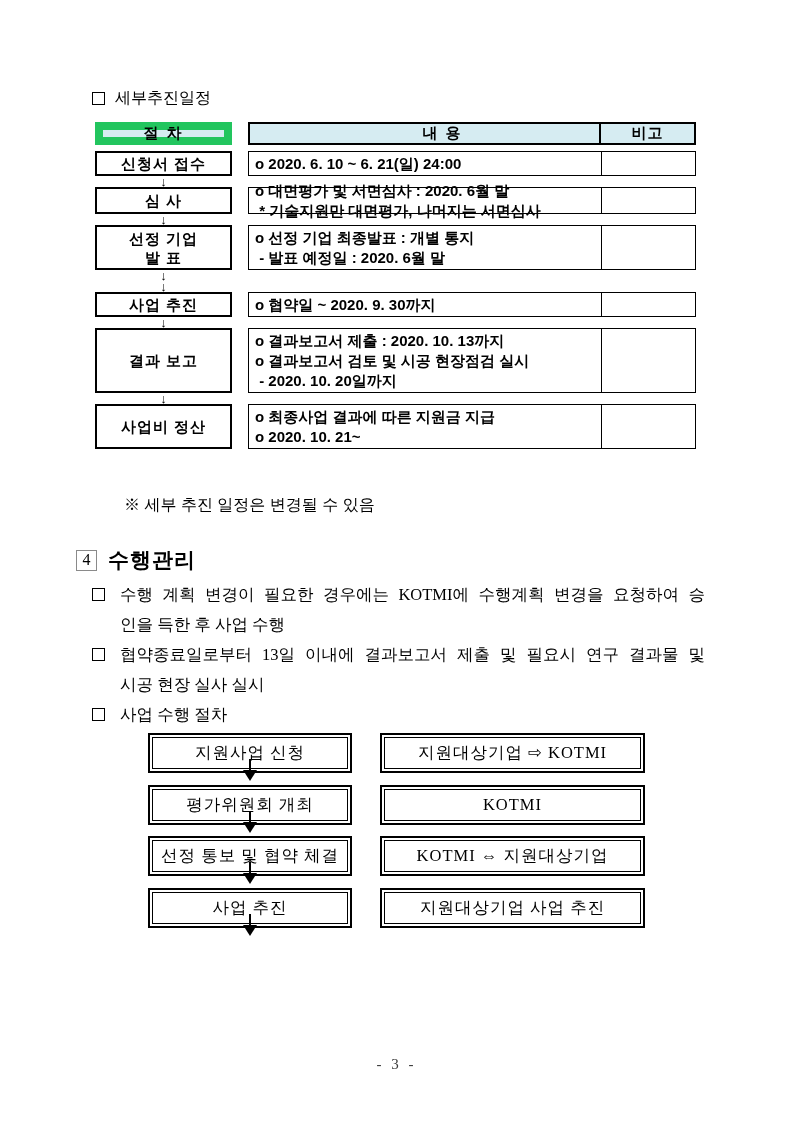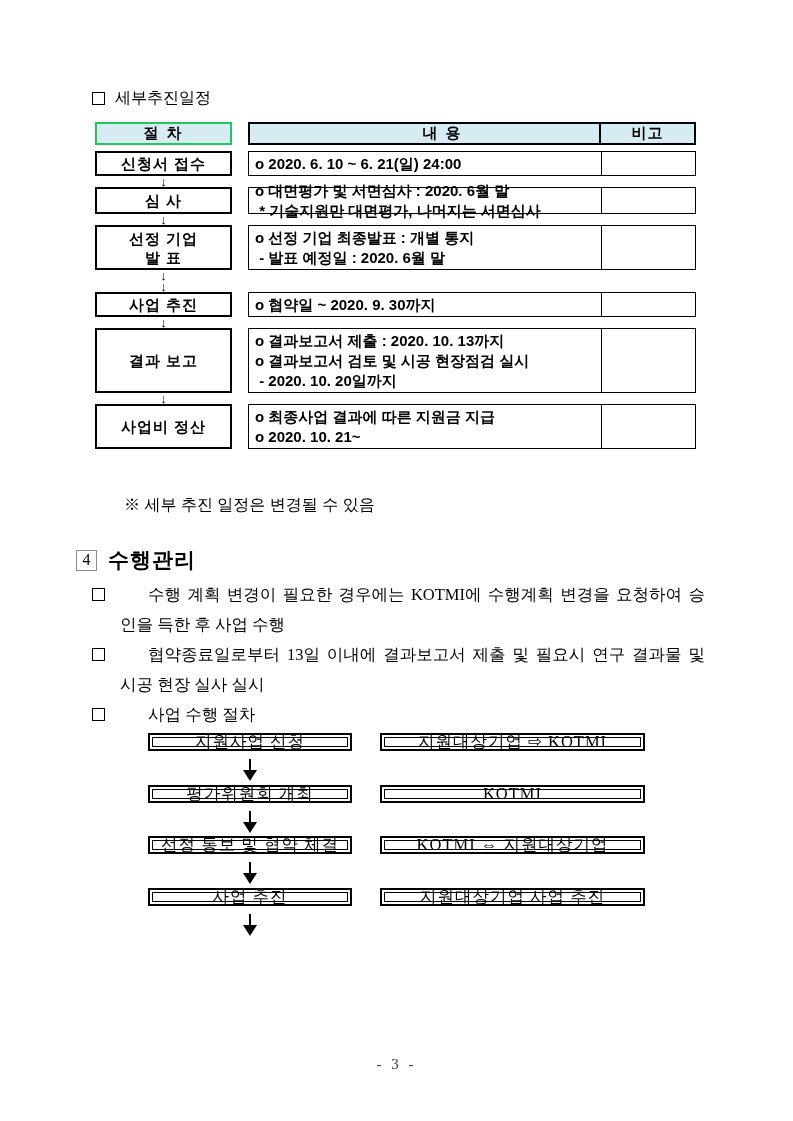--- a/index.html
+++ b/index.html
@@ -12,21 +12,21 @@
     font-family:"Liberation Serif",serif;color:var(--ink);overflow:hidden;
   }
   
   .doc-subtitle{position:absolute;left:92px;top:88px;font-size:16px;display:flex;align-items:center;}
   .sq{display:inline-block;width:11px;height:11px;border:1.5px solid #000;margin-right:10px;flex:0 0 auto;}
   
   .table-wrap{position:absolute;left:95px;top:122px;width:601px;}
   .t-header{display:flex;gap:16px;margin-bottom:6px;}
   .th-step{
     width:137px;height:23px;box-sizing:border-box;background:var(--hdr-bg);
-    border:2px solid #22c55e;display:flex;align-items:center;justify-content:center;
+    border:8px solid #22c55e;display:flex;align-items:center;justify-content:center;
     font-family:"Liberation Sans",sans-serif;font-weight:700;font-size:15px;letter-spacing:2px;
   }
   .th-content{width:448px;height:23px;box-sizing:border-box;background:var(--hdr-bg);border:2px solid #000;display:flex;}
   .th-c{flex:1;display:flex;align-items:center;justify-content:center;
     font-family:"Liberation Sans",sans-serif;font-weight:700;font-size:15px;letter-spacing:2px;margin-left:36px;}
   .th-r{width:95px;box-sizing:border-box;border-left:2px solid #000;display:flex;align-items:center;justify-content:center;
     font-family:"Liberation Sans",sans-serif;font-weight:700;font-size:15px;letter-spacing:1px;}
   .t-row{display:flex;gap:16px;align-items:stretch;}
   .step-box{
     width:137px;box-sizing:border-box;border:2.5px solid #000;
@@ -41,31 +41,31 @@
   .remark-cell{width:94px;box-sizing:border-box;border-left:1.5px solid #000;}
   .t-arrow{width:137px;height:11px;text-align:center;font-size:13px;line-height:11px;font-family:"Liberation Sans",sans-serif;}
   
   .note{position:absolute;left:124px;top:495px;font-family:"Liberation Sans",sans-serif;font-size:16px;}
   
   .sec-head{position:absolute;left:76px;top:546px;display:flex;align-items:center;gap:11px;}
   .sec-num{width:21px;height:21px;box-sizing:border-box;border:1px solid #8a8a8a;display:flex;align-items:center;justify-content:center;font-size:16px;}
   .sec-title{font-family:"Liberation Sans",sans-serif;font-weight:700;font-size:21px;letter-spacing:1px;}
   
   .bullets{position:absolute;left:92px;top:580px;width:613px;font-size:16.5px;}
-  .b-line{display:flex;line-height:30px;align-items:flex-end;gap:28px;}
+  .b-line{display:flex;line-height:30px;align-items:flex-end;}
   .b-marker{width:28px;flex:0 0 auto;}
   .b-marker .sq{margin-right:0;position:relative;top:1px;}
   .b-text{flex:1;word-break:keep-all;}
   .b-text.just{text-align:justify;text-align-last:justify;}
   .b-cont{padding-left:28px;line-height:30px;}
   
   .flow{position:absolute;left:0;top:733px;width:793px;}
   .flow-row{position:relative;height:26px;margin-bottom:25.5px;}
   .flow-box{
-    position:absolute;top:0;height:18px;box-sizing:border-box;border:2px solid #000;
+    position:absolute;top:0;height:40px;box-sizing:border-box;border:2px solid #000;
     box-shadow:inset 0 0 0 2px #fff,inset 0 0 0 3px #000;
     display:flex;align-items:center;justify-content:center;font-size:16.5px;letter-spacing:1px;background:#fff;
   }
   .flow-left{left:148px;width:204px;}
   .flow-right{left:380px;width:265px;}
   .flow-arrow{position:absolute;left:243px;top:26px;width:14px;height:25px;}
   .flow-arrow .stem{width:1.5px;height:11px;background:#000;margin:0 auto;}
   .flow-arrow .head{width:0;height:0;border-left:7px solid transparent;border-right:7px solid transparent;border-top:11px solid #000;margin:0 auto;}
   
   .page-num{position:absolute;left:0;top:1056px;width:100%;text-align:center;font-size:15px;color:#3a3a3a;letter-spacing:3px;}

